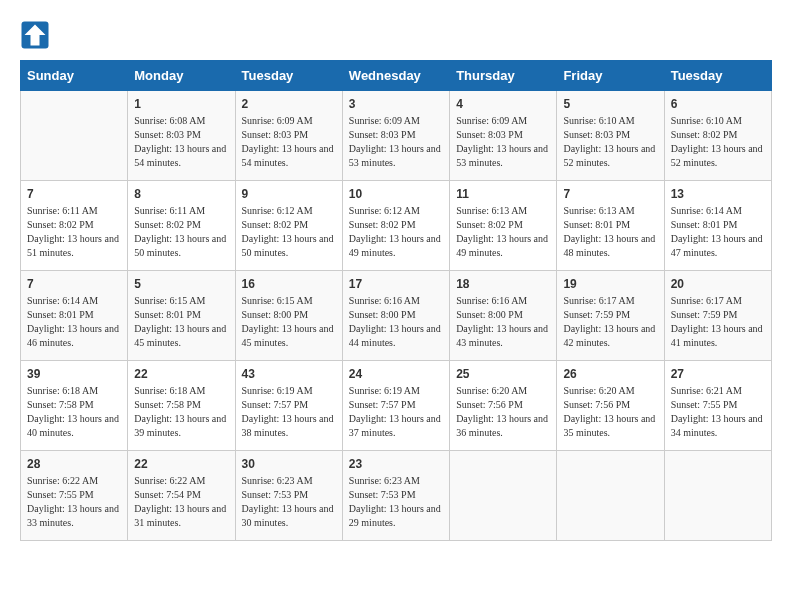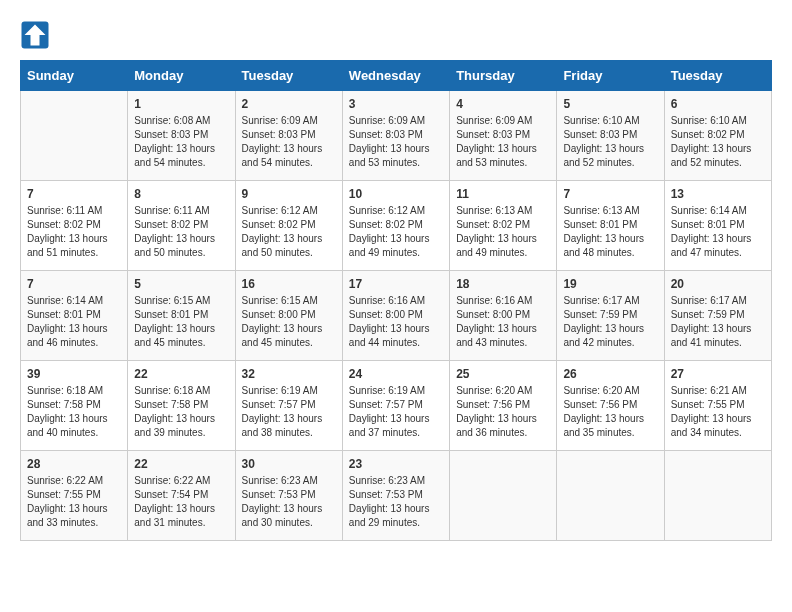--- a/index.html
+++ b/index.html
@@ -79,20 +79,21 @@
     .day-number {
       font-weight: bold;
       font-size: 12px;
       display: block;
       margin-bottom: 3px;
     }
     .day-info {
       font-size: 10px;
       line-height: 1.4;
       color: #333;
+      font-family: Liberation Serif, serif;
     }
   </style>
 </head>
 <body>
 
 <div class="header">
   <div class="logo">
     <svg class="logo-icon" viewBox="0 0 40 40">
       <rect x="2" y="2" width="36" height="36" rx="4" fill="#1a6aad"></rect>
       <polygon points="20,6 34,20 26,20 26,34 14,34 14,20 6,20" fill="white"></polygon>
@@ -298,21 +299,21 @@
         </td>
         <td>
           <span class="day-number">22</span>
         <div class="day-info">
           Sunrise: 6:18 AM<br>
           Sunset: 7:58 PM<br>
           Daylight: 13 hours and 39 minutes.
         </div>
         </td>
         <td>
-          <span class="day-number">32</span>
+          <span class="day-number">43</span>
         <div class="day-info">
           Sunrise: 6:19 AM<br>
           Sunset: 7:57 PM<br>
           Daylight: 13 hours and 38 minutes.
         </div>
         </td>
         <td>
           <span class="day-number">24</span>
         <div class="day-info">
           Sunrise: 6:19 AM<br>

